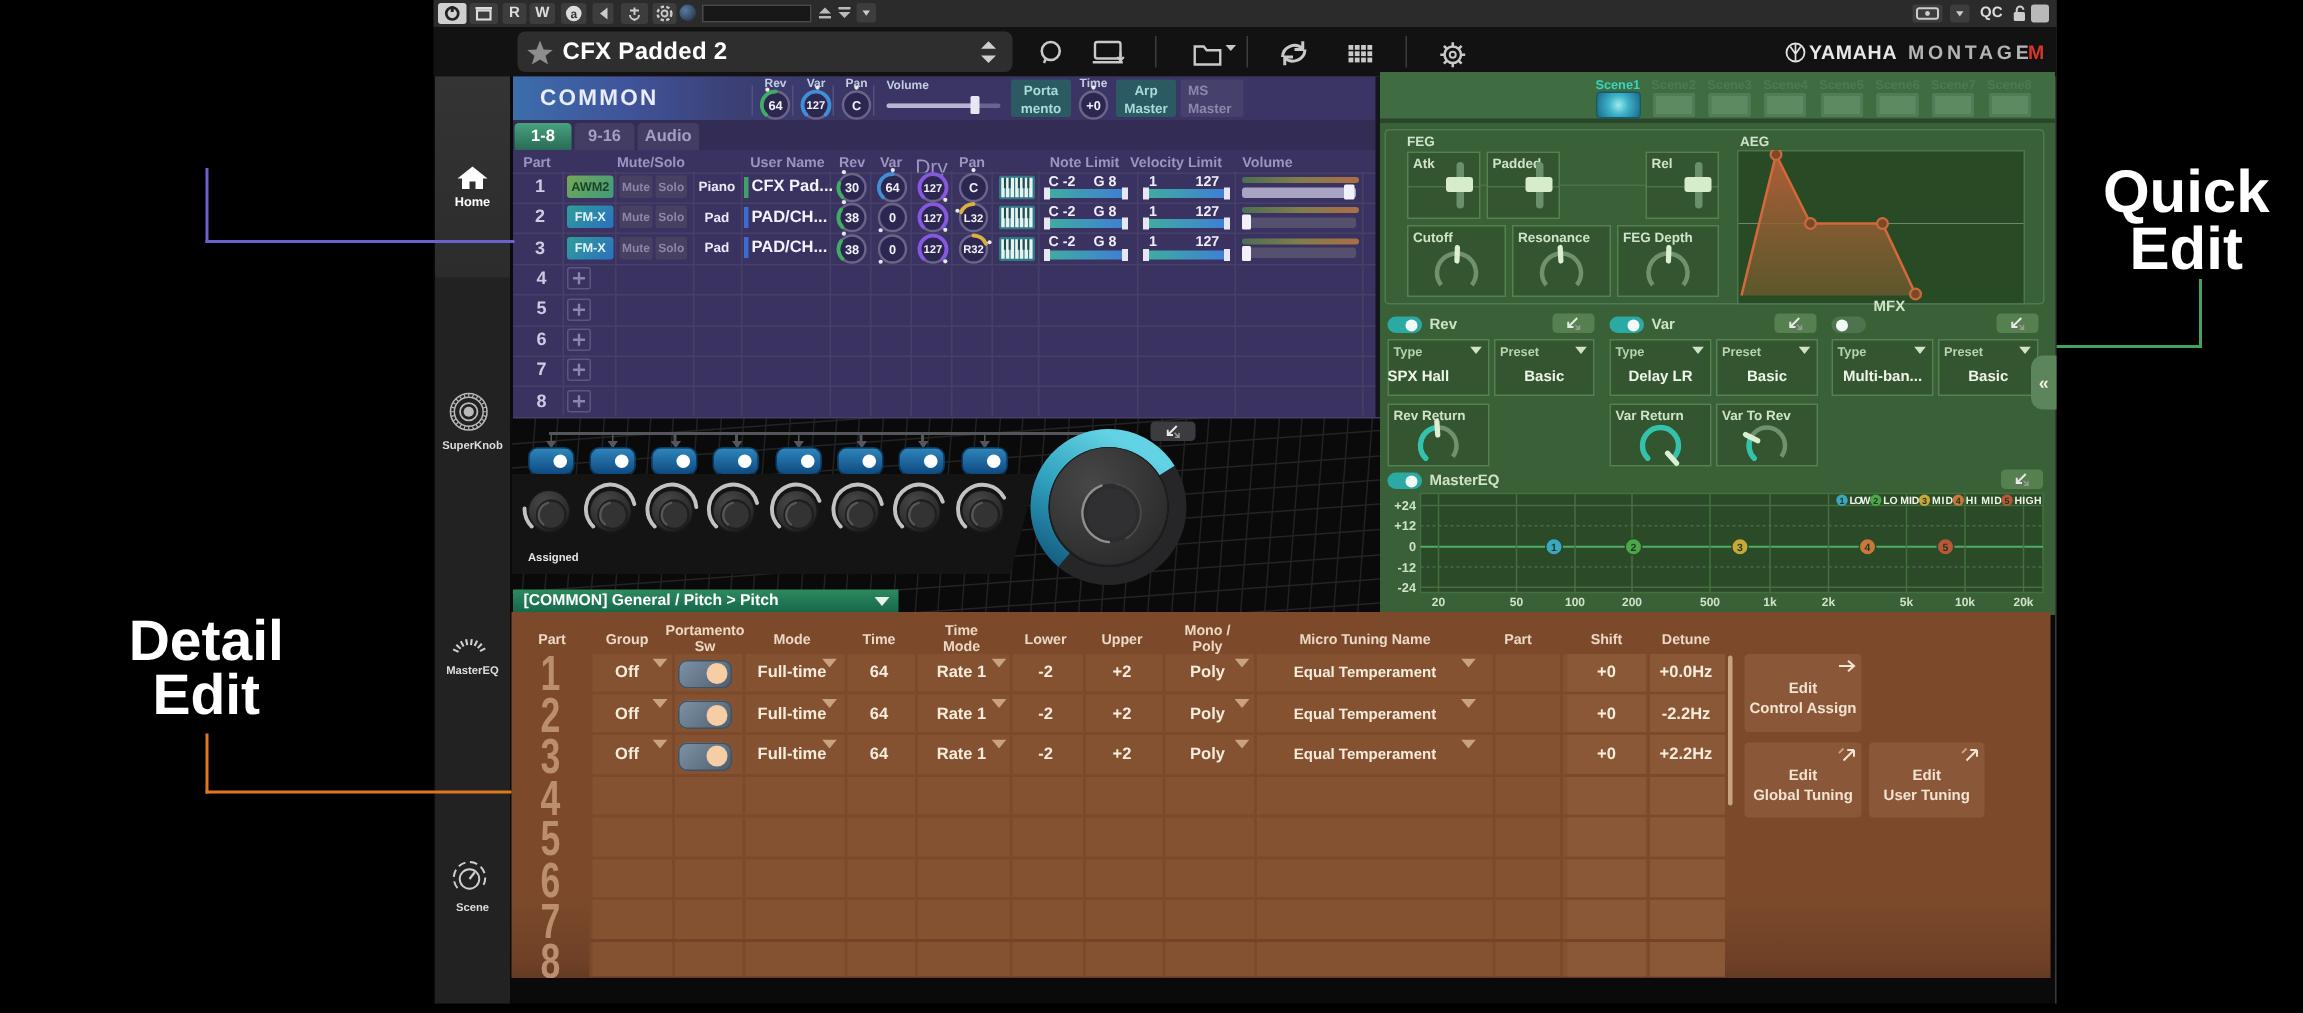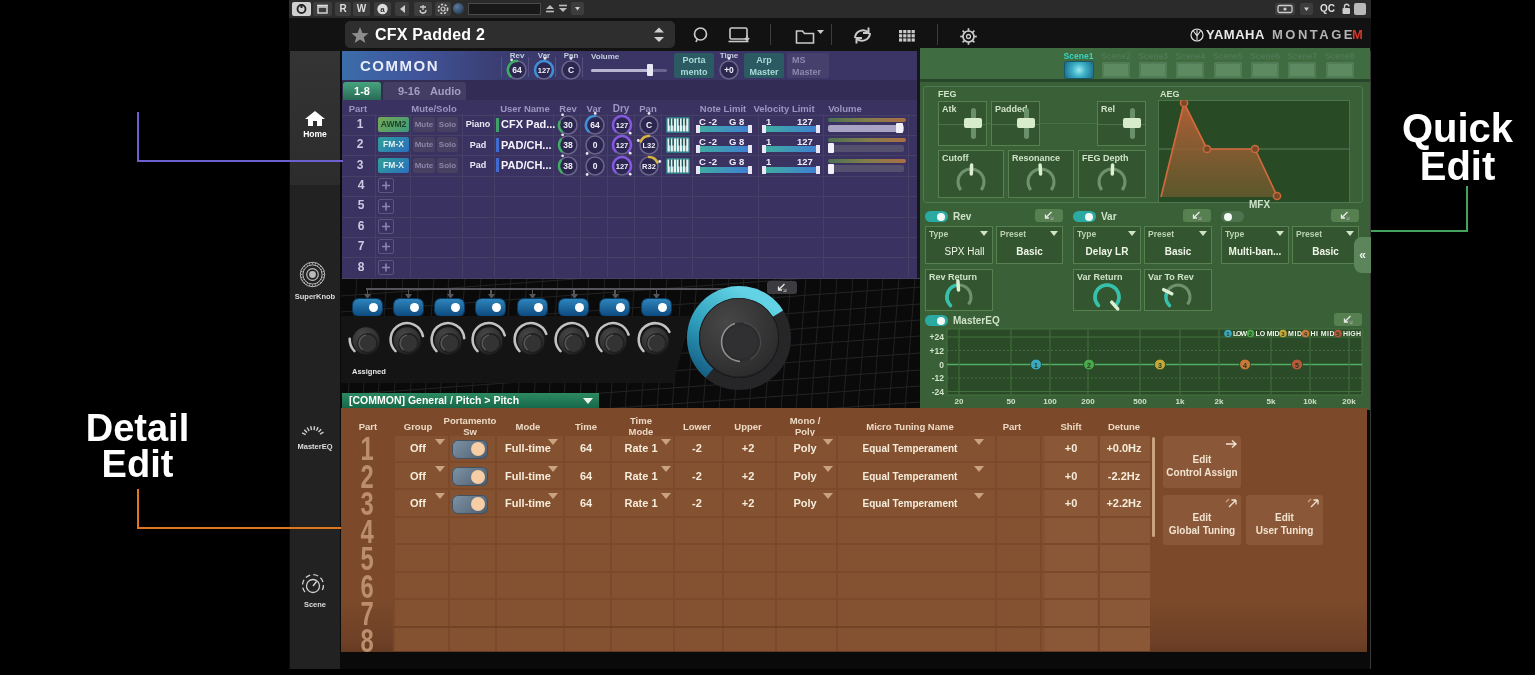--- a/index.html
+++ b/index.html
@@ -331,28 +331,28 @@
 <div class="abs" style="left:716px;top:51px;width:26px;color:#c3cde0;font-size:8px;font-weight:bold;text-align:center">Time</div>
 <svg style="position:absolute;left:715px;top:56px" width="28" height="28">
       <circle cx="14" cy="14" r="9" fill="#2c2750" stroke="#6b6489" stroke-width="1.6"></circle>
       <circle cx="14.0" cy="2.4" r="1.4" fill="#e8e8ee"></circle>
       <text x="14" y="17.06" font-size="8.5" font-weight="bold" fill="#f2f0f8" text-anchor="middle" font-family="Liberation Sans">+0</text>
     </svg>
 <div class="abs" style="left:744px;top:53px;width:40px;height:25px;background:#2c5a62;border-radius:2px;color:#a8dcd8;font-size:9px;font-weight:bold;text-align:center;line-height:12px;padding-top:1px">Arp<br>Master</div>
 <div class="abs" style="left:787px;top:53px;width:42px;height:25px;background:#46406c;border-radius:2px;color:#8d86ad;font-size:9px;font-weight:bold;text-align:left;line-height:12px;padding:1px 0 0 5px">MS<br>Master</div>
 <div class="abs" style="left:342px;top:80px;width:578px;height:20px;background:#332d55"></div>
 <div class="abs" style="left:343px;top:82px;width:38px;height:18px;background:linear-gradient(180deg,#47a37e,#2a6a57);border-radius:3px 3px 0 0;color:#fff;font-size:11px;font-weight:bold;text-align:center;line-height:18px">1-8</div>
-<div class="abs" style="left:383px;top:82px;width:52px;height:18px;background:#433d63;border-radius:3px 3px 0 0;color:#a59dc4;font-size:11px;font-weight:bold;text-align:center;line-height:18px">9-16</div>
+<div class="abs" style="left:383px;top:82px;width:40px;height:18px;background:#433d63;border-radius:3px 3px 0 0;color:#a59dc4;font-size:11px;font-weight:bold;text-align:center;line-height:18px">9-16</div>
 <div class="abs" style="left:425px;top:82px;width:41px;height:18px;background:#433d63;border-radius:3px 3px 0 0;color:#a59dc4;font-size:11px;font-weight:bold;text-align:center;line-height:18px">Audio</div>
 <div class="abs" style="left:313px;top:103px;width:90px;text-align:center;color:#9d95c0;font-size:9.5px;font-weight:bold">Part</div>
 <div class="abs" style="left:389px;top:103px;width:90px;text-align:center;color:#9d95c0;font-size:9.5px;font-weight:bold">Mute/Solo</div>
 <div class="abs" style="left:480px;top:103px;width:90px;text-align:center;color:#9d95c0;font-size:9.5px;font-weight:bold">User Name</div>
 <div class="abs" style="left:523px;top:103px;width:90px;text-align:center;color:#9d95c0;font-size:9.5px;font-weight:bold">Rev</div>
 <div class="abs" style="left:549px;top:103px;width:90px;text-align:center;color:#9d95c0;font-size:9.5px;font-weight:bold">Var</div>
-<div class="abs" style="left:576px;top:103px;width:90px;text-align:center;color:#9d95c0;font-size:10px;font-weight:bold">Dry</div>
+<div class="abs" style="left:576px;top:103px;width:90px;text-align:center;color:#9d95c0;font-size:14px;font-weight:normal">Dry</div>
 <div class="abs" style="left:603px;top:103px;width:90px;text-align:center;color:#9d95c0;font-size:9.5px;font-weight:bold">Pan</div>
 <div class="abs" style="left:678px;top:103px;width:90px;text-align:center;color:#9d95c0;font-size:9.5px;font-weight:bold">Note Limit</div>
 <div class="abs" style="left:739px;top:103px;width:90px;text-align:center;color:#9d95c0;font-size:9.5px;font-weight:bold">Velocity Limit</div>
 <div class="abs" style="left:800px;top:103px;width:90px;text-align:center;color:#9d95c0;font-size:9.5px;font-weight:bold">Volume</div>
 <div class="abs" style="left:342px;top:114.5px;width:578px;height:1px;background:#474066"></div>
 <div class="abs" style="left:342px;top:134.9px;width:578px;height:1px;background:#474066"></div>
 <div class="abs" style="left:342px;top:155.3px;width:578px;height:1px;background:#474066"></div>
 <div class="abs" style="left:342px;top:175.7px;width:578px;height:1px;background:#474066"></div>
 <div class="abs" style="left:342px;top:196.1px;width:578px;height:1px;background:#474066"></div>
 <div class="abs" style="left:342px;top:216.5px;width:578px;height:1px;background:#474066"></div>
@@ -838,21 +838,21 @@
         <path d="M15.0 7.5 L18.0 10.5 M18.0 7.7 V10.5 H15.3" stroke="#999" stroke-width="1" fill="none"></path>
       </svg>
     </div>
 <div class="abs" style="left:925px;top:226px;width:68px;height:38px;background:#33552f;border:1px solid #568050"></div>
     <div class="abs" style="left:929px;top:229px;color:#b9d2b0;font-size:8.5px;font-weight:bold">Type</div>
     <div class="abs" style="left:980px;top:231px;width:8px;height:5px">
       <svg width="8" height="5">
         <path d="M0 0 L4 5 L8 0 Z" fill="#cfe3c8"></path>
       </svg>
     </div>
-    <div class="abs" style="left:925px;top:246px;width:79px;text-align:center;color:#eef5e8;font-size:10px;font-weight:normal">SPX Hall</div>
+    <div class="abs" style="left:925px;top:246px;width:79px;text-align:left;color:#eef5e8;font-size:10px;font-weight:bold">SPX Hall</div>
 <div class="abs" style="left:996px;top:226px;width:67px;height:38px;background:#33552f;border:1px solid #568050"></div>
     <div class="abs" style="left:1000px;top:229px;color:#b9d2b0;font-size:8.5px;font-weight:bold">Preset</div>
     <div class="abs" style="left:1050px;top:231px;width:8px;height:5px">
       <svg width="8" height="5">
         <path d="M0 0 L4 5 L8 0 Z" fill="#cfe3c8"></path>
       </svg>
     </div>
     <div class="abs" style="left:996px;top:246px;width:67px;text-align:center;color:#eef5e8;font-size:10px;font-weight:bold">Basic</div>
 <div class="abs" style="left:1073px;top:211px;width:23px;height:11px;border-radius:6px;background:#2aaaa2"></div>
     <div class="abs" style="left:1085px;top:212.5px;width:8px;height:8px;border-radius:50%;background:#f2faf6"></div>

